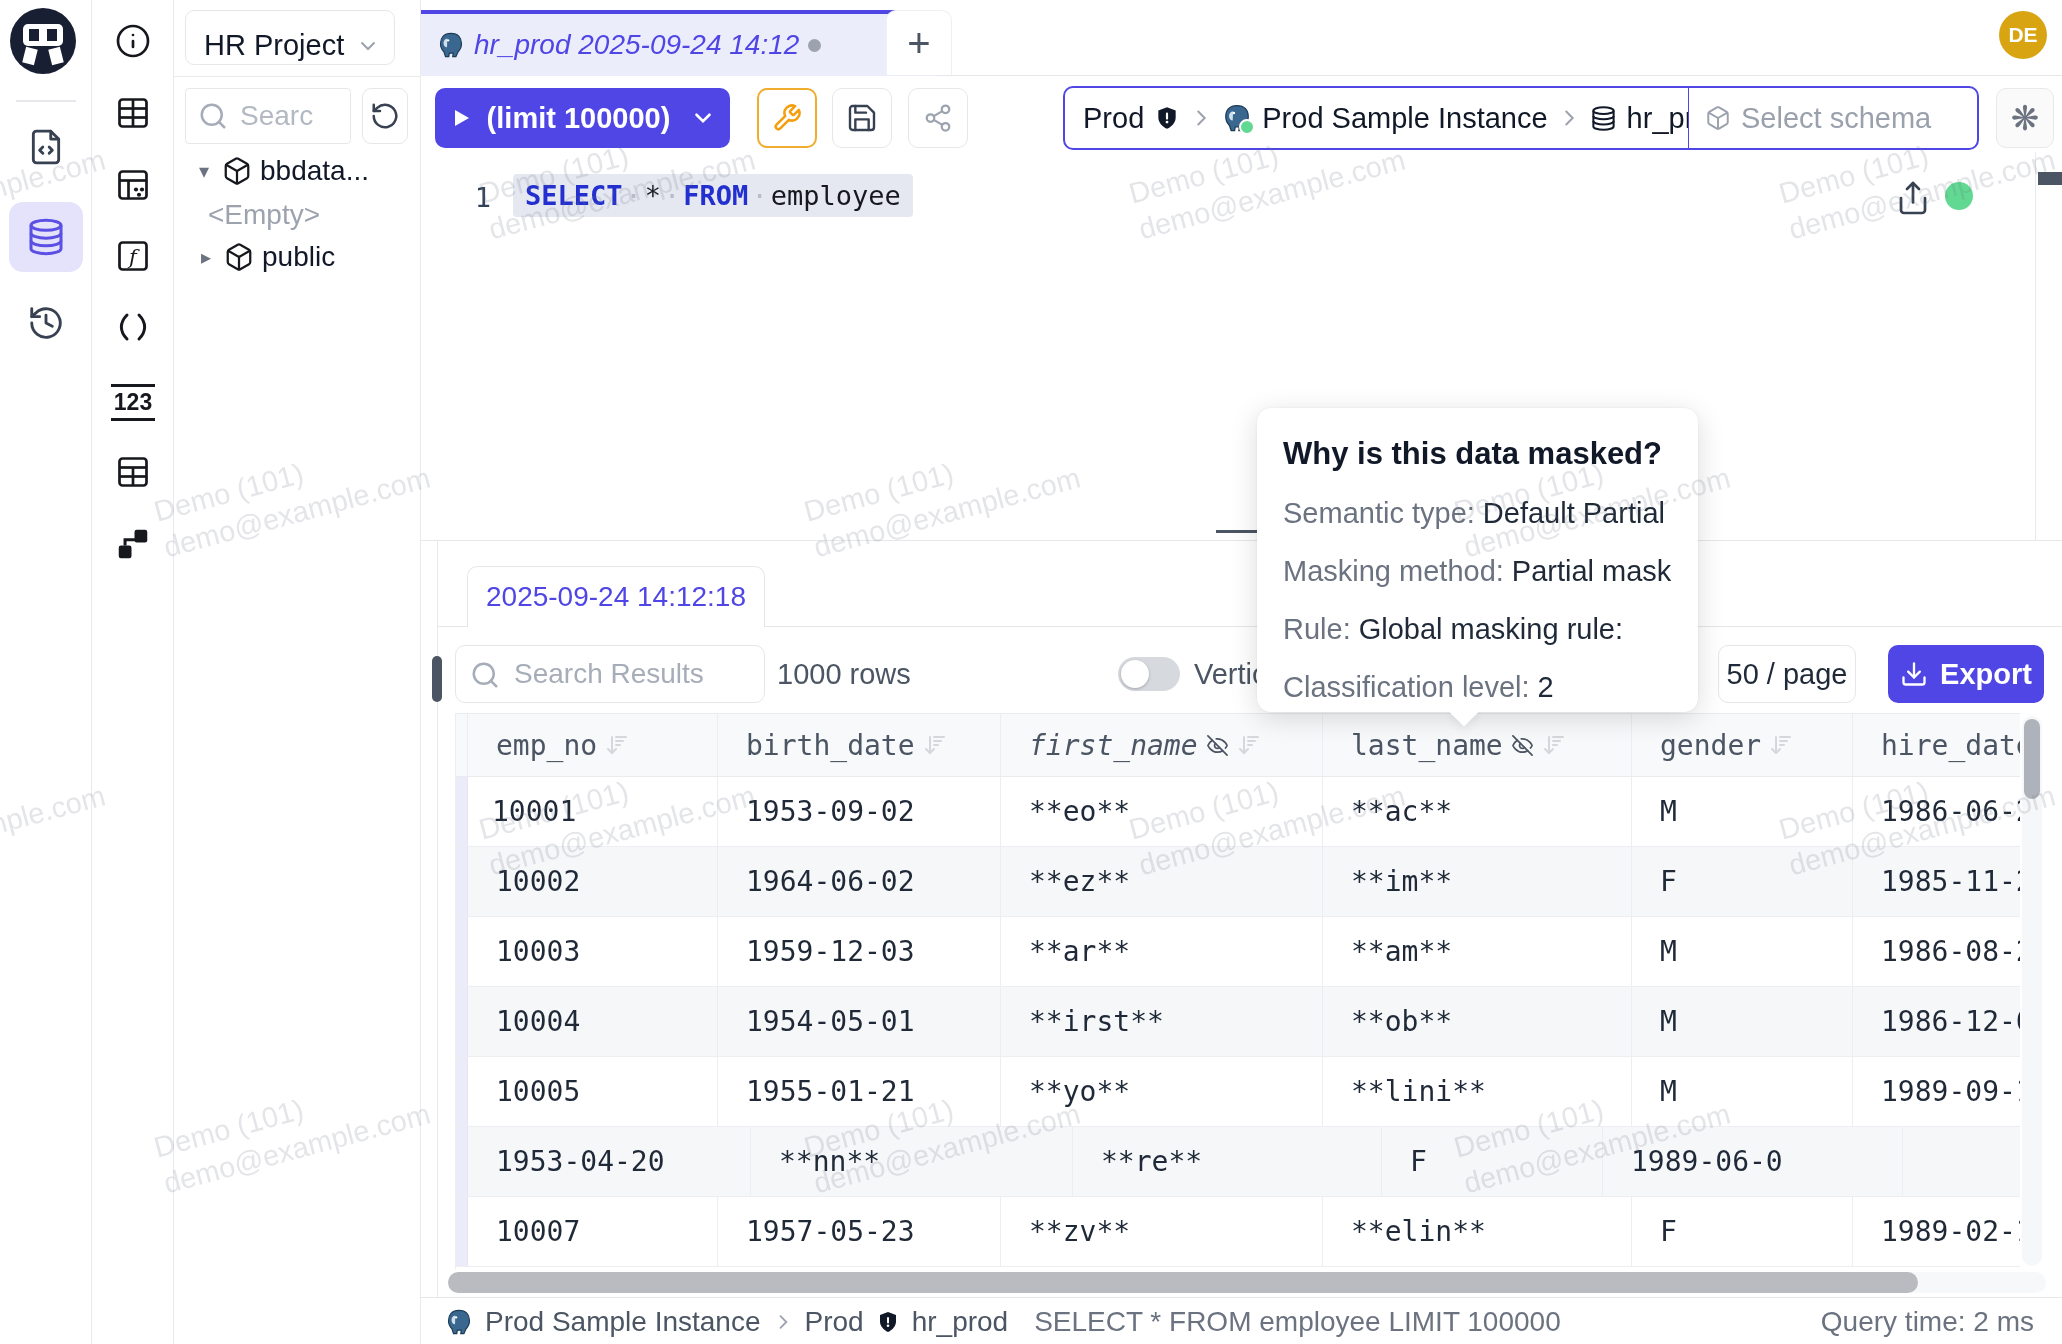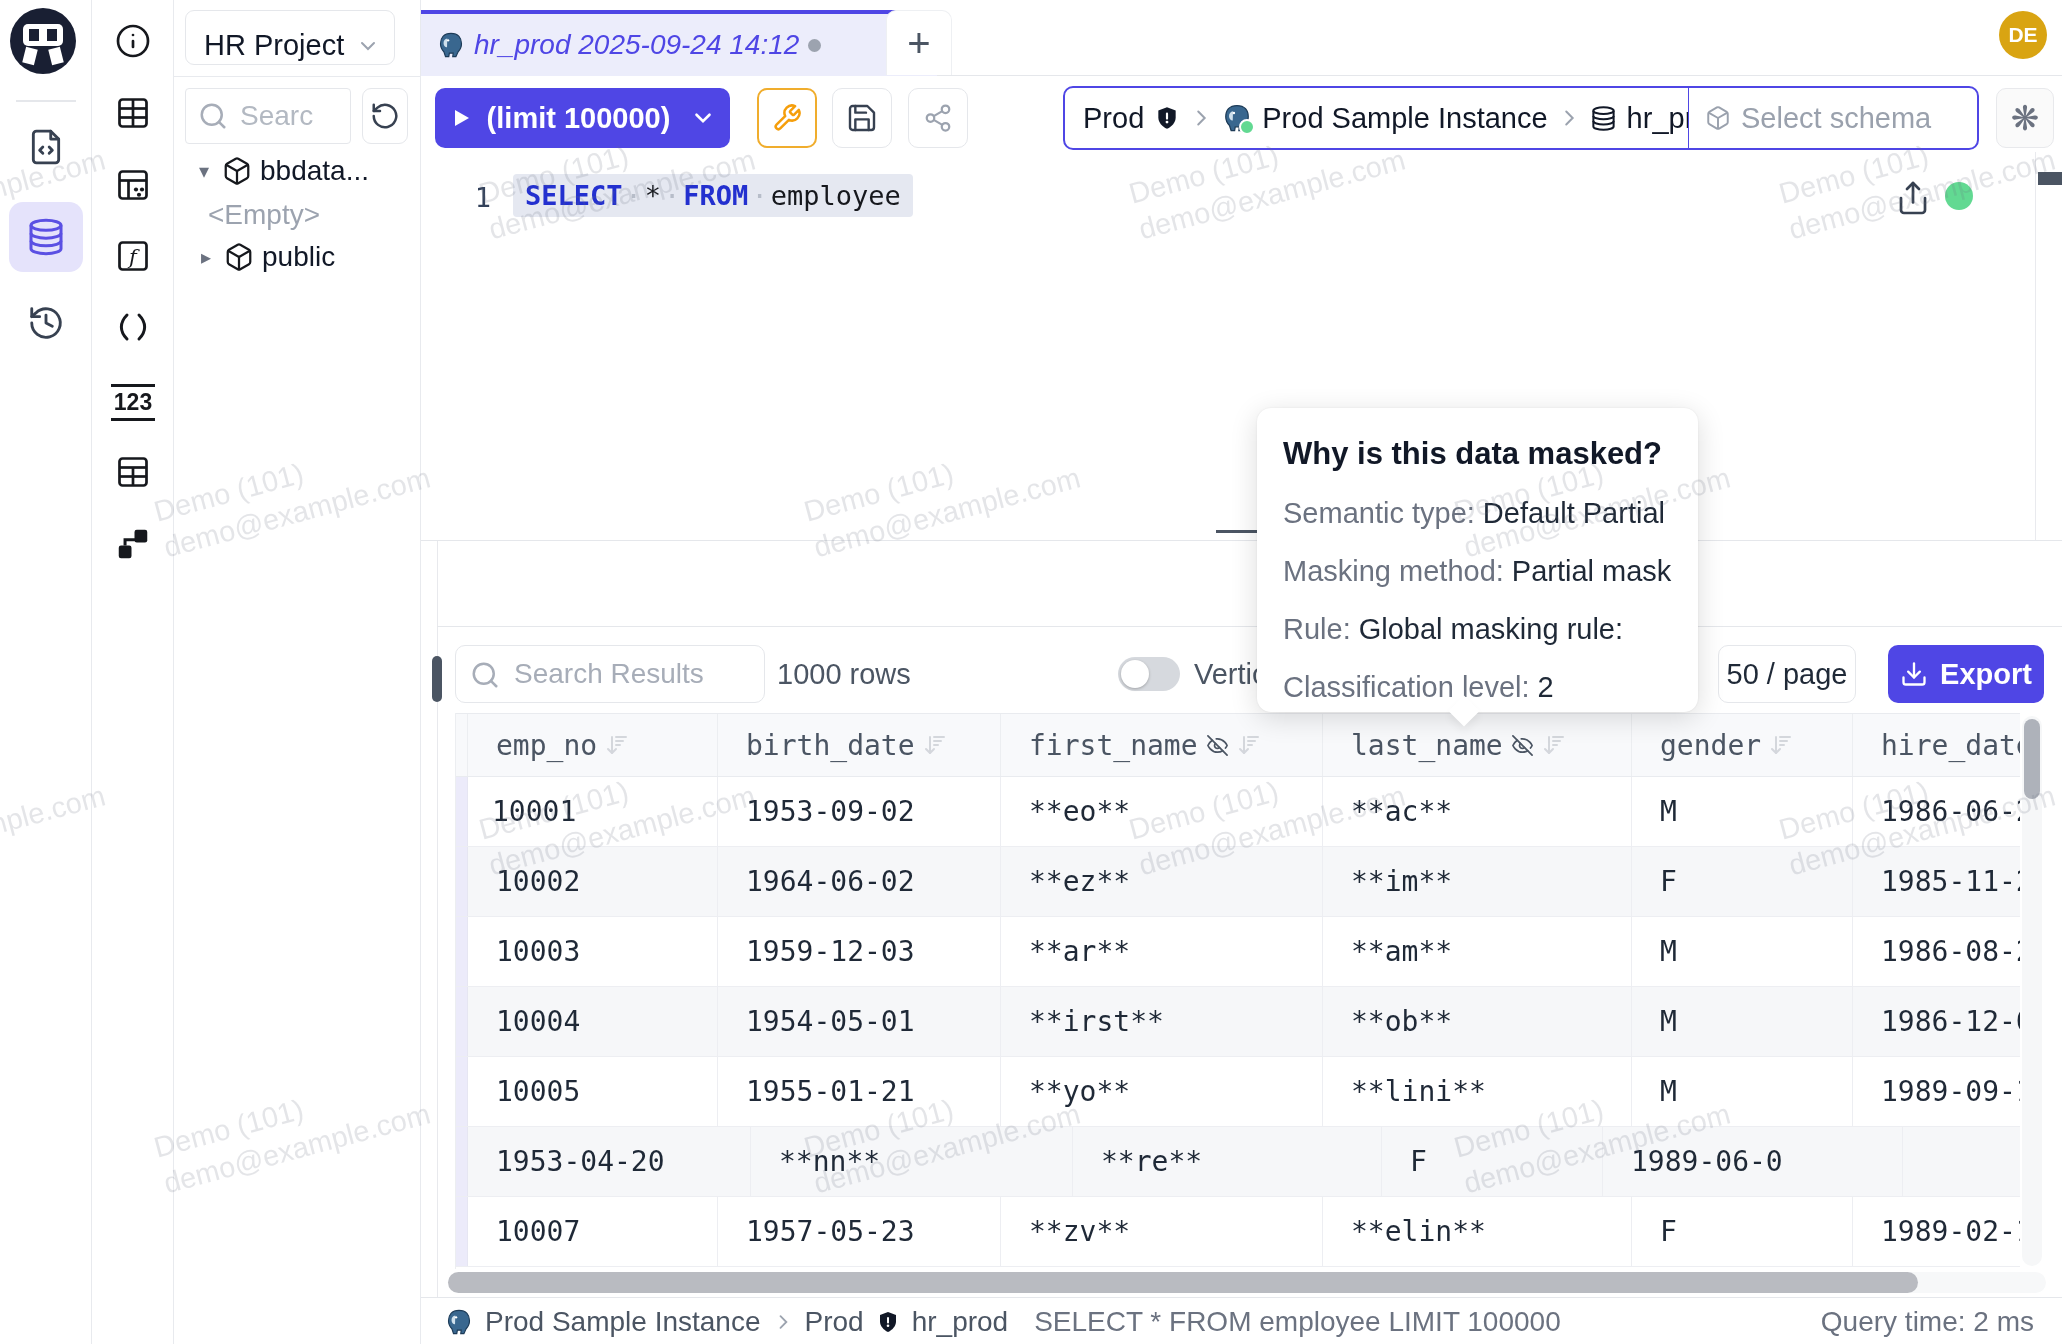--- a/index.html
+++ b/index.html
@@ -436,20 +436,23 @@
       <div class="abs ed-vline"></div>
       <div class="abs ed-bar"></div>
     </div>
 
     <div class="abs splithandle"></div>
 
     <div class="abs results">
       <div class="abs railline"></div>
       <div class="abs railhandle"></div>
       <div class="abs rtabline"></div>
+      <div class="abs rtab">
+        <span>2025-09-24 14:12:18</span>
+      </div>
 
       <div class="abs rsearch">
         <span class="abs" style="left:14px;top:14px;">
           <svg width="30" height="30" viewBox="0 0 24 24" fill="none" stroke="#a7adb8" stroke-width="2" stroke-linecap="round">
               <circle cx="11" cy="11" r="8"></circle>
               <path d="m21 21-4.3-4.3"></path>
             </svg>
         </span>
         <input placeholder="Search Results" style="">
       </div>
@@ -492,21 +495,21 @@
               <span>
                 <svg viewBox="0 0 24 24" width="24" height="24" fill="none" stroke="#d4d7dc" stroke-width="2" stroke-linecap="round" stroke-linejoin="round">
                   <path d="m3 16 4 4 4-4"></path>
                   <path d="M7 20V4"></path>
                   <path d="M11 4h10"></path>
                   <path d="M11 8h7"></path>
                   <path d="M11 12h4"></path>
                 </svg>
               </span>
             </div>
-            <div class="th" style="width: 322px;">
+            <div class="th" style="width: 322px; font-style: italic;">
               <span>first_name</span>
               <span>
                 <svg viewBox="0 0 24 24" width="23" height="23" fill="none" stroke="#4b5563" stroke-width="1.8" stroke-linecap="round" stroke-linejoin="round">
                   <path d="M9.88 9.88a3 3 0 1 0 4.24 4.24"></path>
                   <path d="M10.73 5.08A10.43 10.43 0 0 1 12 5c7 0 10 7 10 7a13.16 13.16 0 0 1-1.67 2.68"></path>
                   <path d="M6.61 6.61A13.526 13.526 0 0 0 2 12s3 7 10 7a9.74 9.74 0 0 0 5.39-1.61"></path>
                   <path d="m2 2 20 20"></path>
                 </svg>
               </span>
               <span>

